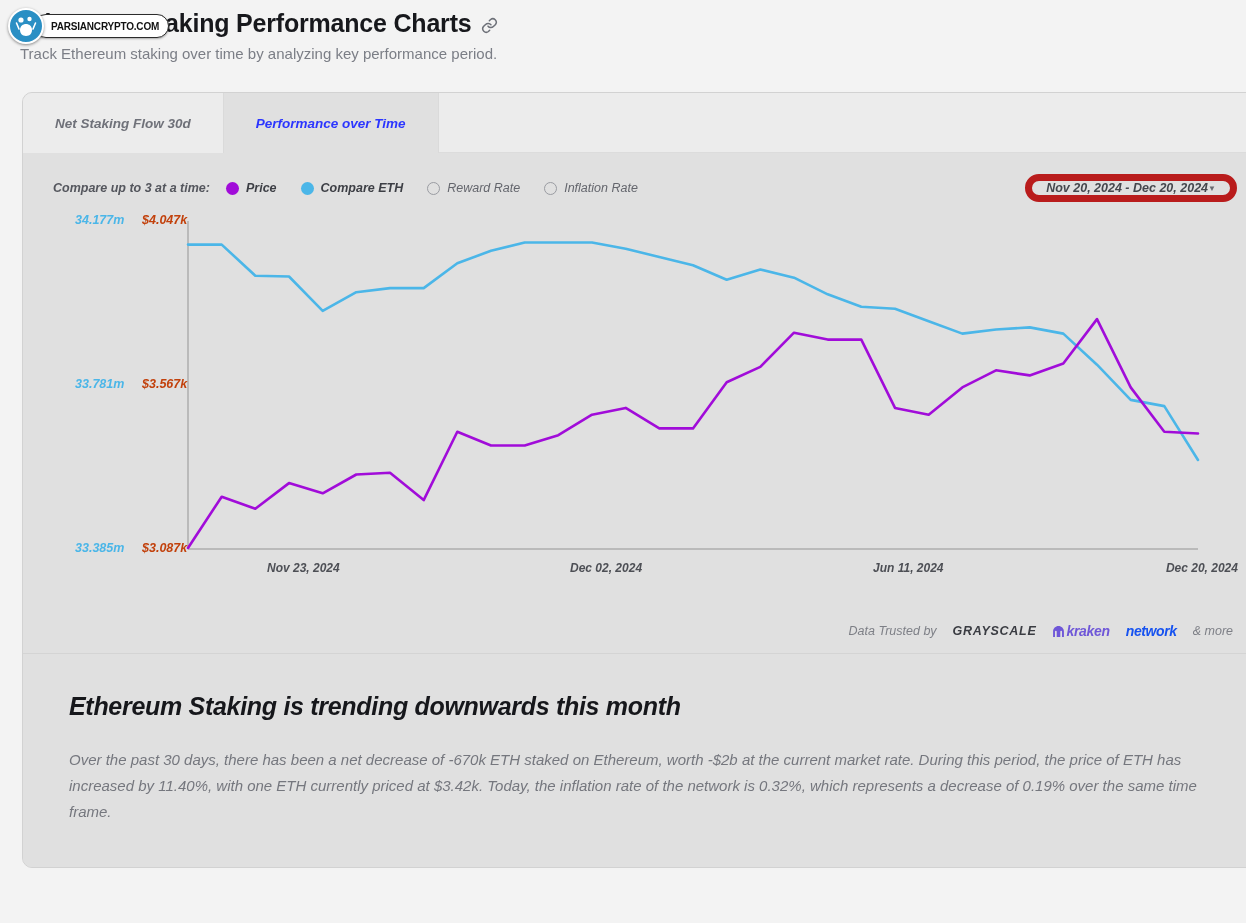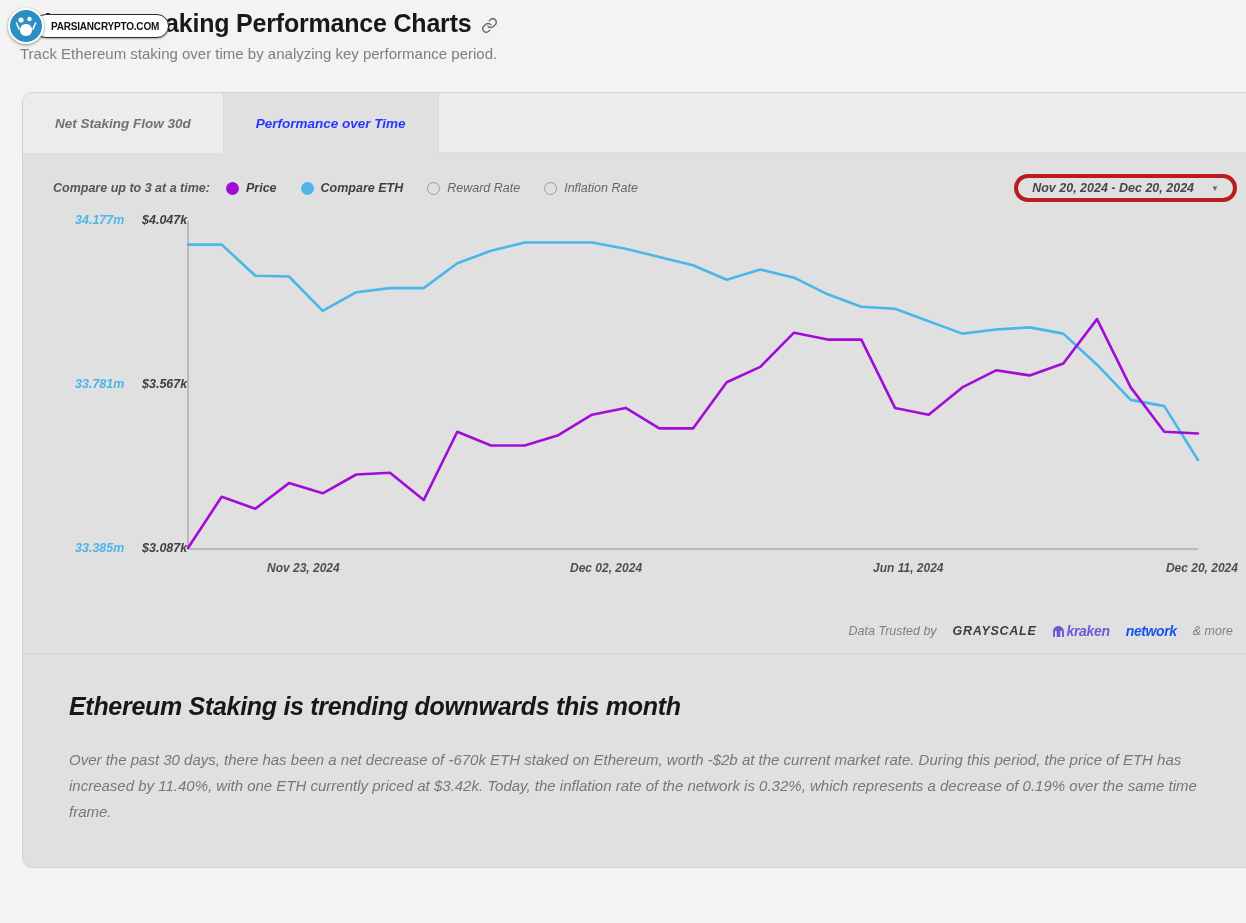--- a/index.html
+++ b/index.html
@@ -87,38 +87,38 @@
   .compare-label { font-size: 12.5px; font-weight: bold; color: #54565d; margin-right: 16px; }
   .series-opts { display: flex; align-items: center; gap: 24px; }
   .series-opt { display: flex; align-items: center; gap: 7px; cursor: pointer; }
   .dot { width: 13px; height: 13px; border-radius: 50%; flex: none; }
   .dot.hollow { background: transparent; border: 1.6px solid #9a9ca2; }
   .series-name { font-size: 12.5px; font-weight: bold; color: #3d3f45; white-space: nowrap; }
   .series-opt.off .series-name { color: #64666d; font-weight: normal; }
 
   .date-range {
     margin-left: auto;
-    display: flex; align-items: center; gap: 17px;
-    border: 4px solid #b91c1c; border-radius: 16px;
+    display: flex; align-items: center; gap: 0;
+    border: 7px solid #b91c1c; border-radius: 16px;
     height: 28px; padding: 0 14px;
     font-size: 12.5px; font-weight: bold; color: #45474d;
     background: transparent; cursor: pointer; white-space: nowrap;
   }
   .caret { font-size: 8px; color: #6a6c72; }
 
   
   .plot-wrap { position: relative; height: 420px; margin-top: 12px; }
   .plot-svg { position: absolute; left: 0; top: 0; }
 
   .ylabel {
     position: absolute; font-size: 12.5px; font-weight: bold;
     white-space: nowrap;
   }
   .ylabel.blue { color: #4bb6e8; }
-  .ylabel.purple { color: #404040; text-align: center; }
+  .ylabel.purple { color: #c2410c; text-align: center; }
 
   .xlabel {
     position: absolute; font-size: 12px; font-weight: bold;
     color: #4d4f55; white-space: nowrap; top: 352px; margin-left: 26px;
   }
 
   
   .trusted {
     display: flex; align-items: center; justify-content: flex-end;
     gap: 16px; padding: 0 30px 0 0; margin-top: -6px;

